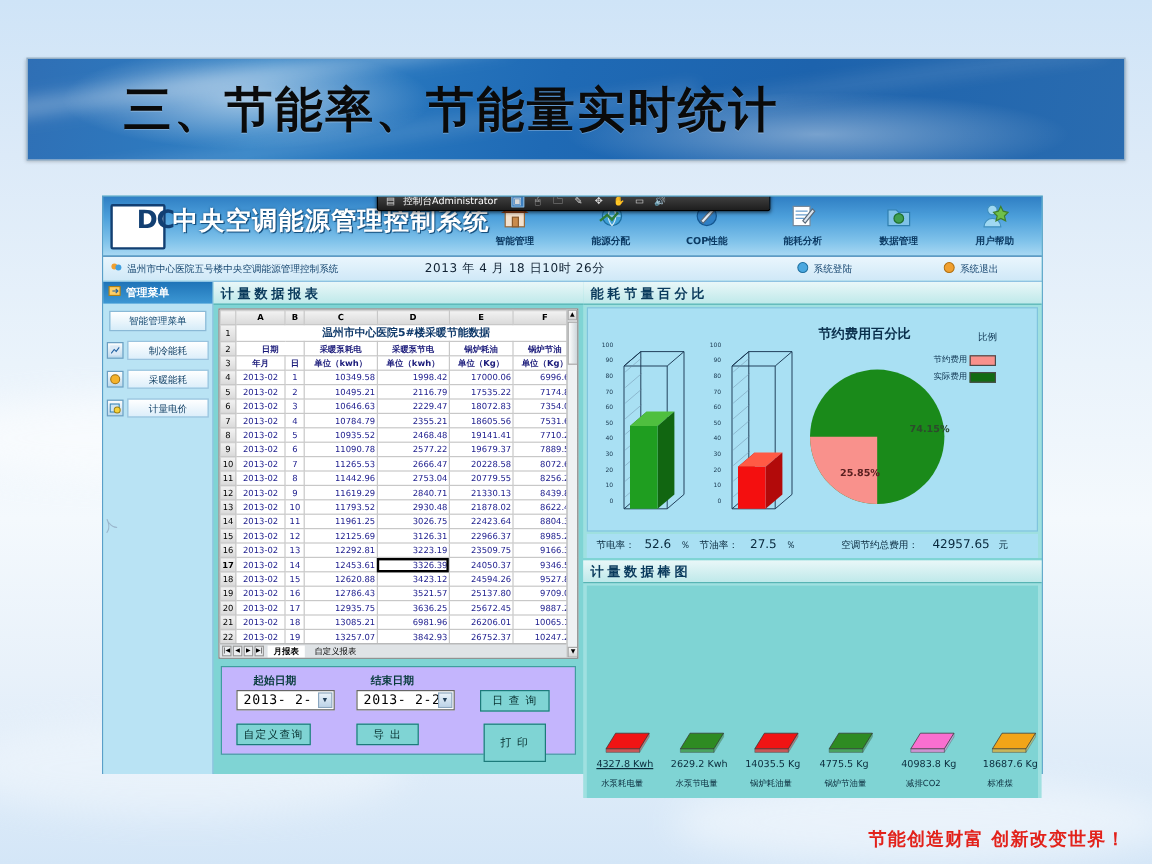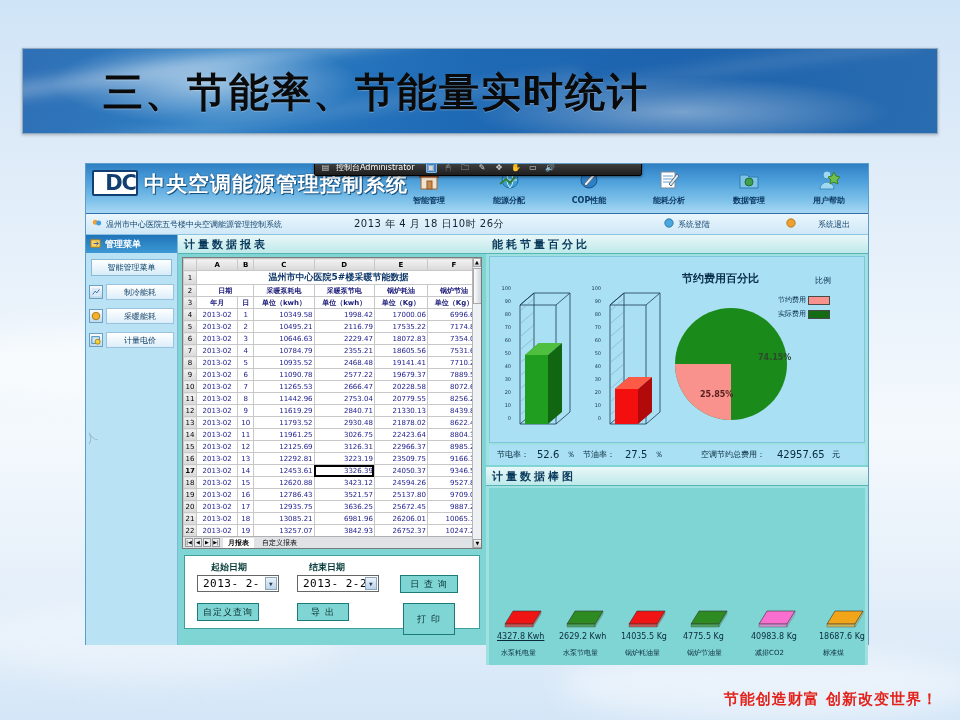--- a/index.html
+++ b/index.html
@@ -46,25 +46,26 @@
     background: #7fd4d4; border: 1px solid #5b9ec9;
   }
   
   .app-header {
     position: relative; height: 50px;
     background: linear-gradient(to bottom, #2f7fc4 0%, #4da0db 35%, #7fc2ea 75%, #a8d8f3 100%);
     border-bottom: 1px solid #2f6fae;
     overflow: hidden;
   }
   .logo-box {
-    position: absolute; left: 6px; top: 6px; width: 46px; height: 26px;
+    position: absolute; left: 6px; top: 6px; width: 46px; height: 38px;
     background: #ffffff; border: 2px solid #123f72;
     font-family: "DejaVu Sans", sans-serif; font-weight: bold; font-size: 21px;
-    color: #123f72; text-align: right; line-height: 23px; letter-spacing: -1px;
+    color: #123f72; text-align: left; line-height: 23px; letter-spacing: -1px;
     border-radius: 2px;
+    padding-left: 20px;
   }
   .logo-text {
     position: absolute; left: 58px; top: 6px;
     font-family: "DejaVu Sans", sans-serif; font-weight: bold; font-size: 21px;
     color: #ffffff; letter-spacing: 1px;
     text-shadow: 1px 1px 0 #16507f, 0 0 2px #16507f;
   }
   .nav { position: absolute; right: 8px; top: 2px; display: flex; gap: 18px; }
   .nav-item { width: 62px; text-align: center; cursor: pointer; }
   .nav-ico { height: 28px; display:flex; align-items:center; justify-content:center; }
@@ -89,21 +90,21 @@
   
   .status-strip {
     height: 21px; background: linear-gradient(to bottom,#eaf6fd,#cfe8f7);
     border-bottom: 1px solid #8ec2e2;
     display: flex; align-items: center; font-size: 8px; color: #15456f;
     font-family:"DejaVu Sans", sans-serif; position: relative;
   }
   .ss-left { display:flex; align-items:center; gap:4px; padding-left:6px; }
   .ss-date { position:absolute; left: 268px; font-size: 10px; color:#123; letter-spacing:.5px;}
   .ss-login { position:absolute; left: 578px; display:flex; align-items:center; gap:4px;}
-  .ss-logout{ position:absolute; left: 700px; display:flex; align-items:center; gap:22px;}
+  .ss-logout{ position:absolute; left: 700px; display:flex; align-items:center; gap:4px;}
 
   
   .app-body { display: flex; height: 410px; }
   .sidebar { width: 92px; background: #b9e3f4; border-right: 1px solid #7fb8d8; }
   .side-head {
     height: 18px; background: linear-gradient(to bottom,#1f74b8,#3d98d4);
     color:#fff; font-size:9px; font-weight:bold; display:flex; align-items:center;
     gap:4px; padding-left:4px; font-family:"DejaVu Sans", sans-serif;
   }
   .side-sub {
@@ -157,21 +158,21 @@
                 background:#dfe3e6; border-top:1px solid #b0b0b0;
                 display:flex; align-items:center; font-size:7px; gap:3px; padding-left:2px;
                 font-family:"DejaVu Sans", sans-serif;}
   .nav-arrows { display:flex; gap:1px; }
   .na { width:8px; height:9px; border:1px solid #9a9a9a; background:#eceef0;
         font-size:5px; text-align:center; line-height:7px;}
   .stab { padding:0 5px; color:#000; }
   .stab.active { font-weight:bold; background:#ffffff; }
 
   
-  .controls { margin: 6px 6px 0 6px; border:1px solid #3f9e9e; background:#ffffff;
+  .controls { margin: 6px 6px 0 6px; border:1px solid #3f9e9e; background:#c4b5fd;
               height: 74px; position:relative; }
   .ctl-label { position:absolute; font-size:9px; font-weight:bold; color:#063a3a;
                font-family:"DejaVu Sans", sans-serif;}
   .combo { position:absolute; height:17px; background:#ffffff; border:1px solid #666;
            display:flex; align-items:center; font-size:11px; color:#000; padding-left:5px;
            font-family:"DejaVu Sans Mono","Liberation Mono",monospace; letter-spacing:.5px;}
   .combo-arrow { position:absolute; right:1px; top:1px; width:12px; height:13px;
                  background:linear-gradient(to bottom,#eaf2fa,#bcd3e8); border:1px solid #8aa6bf;
                  font-size:6px; text-align:center; line-height:11px; color:#26415c;}
   .btn { position:absolute; border:1px solid #1d7a7a; background:#7fd4d4;

